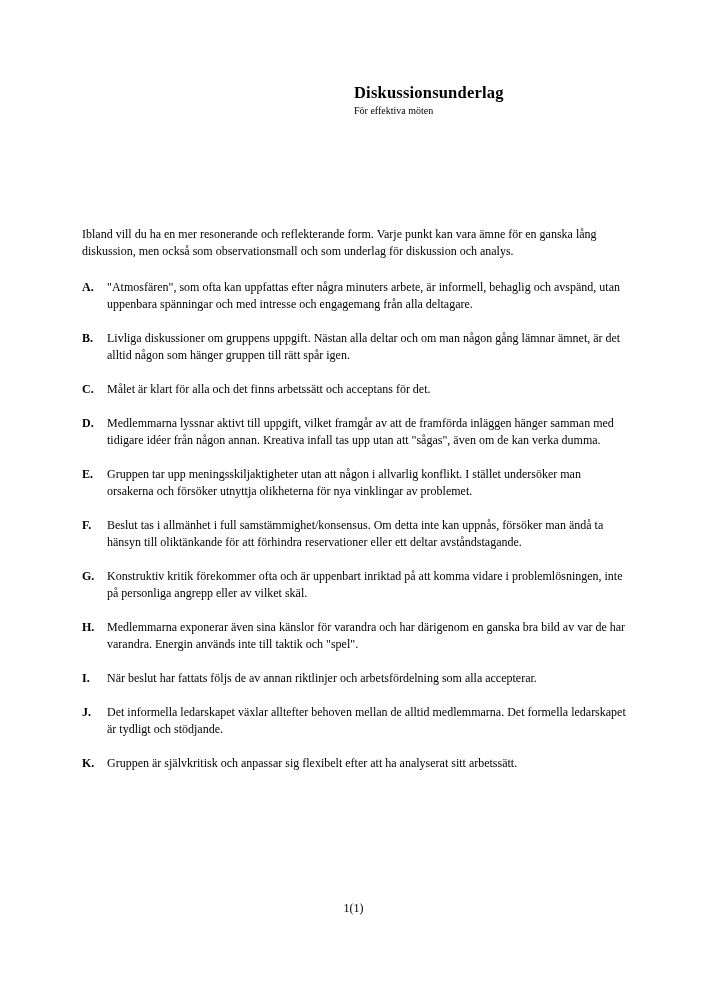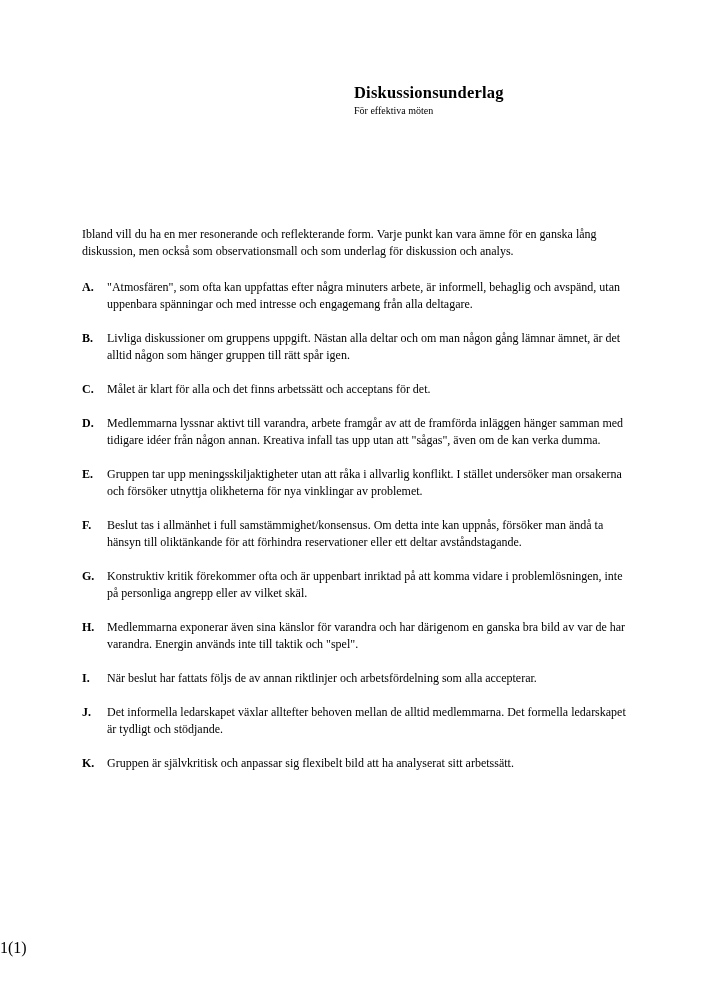--- a/index.html
+++ b/index.html
@@ -53,24 +53,24 @@
   .item .letter {
     flex: 0 0 25px;
     font-weight: bold;
   }
   .item .text {
     flex: 1 1 auto;
   }
   .footer {
     position: absolute;
     left: 0;
-    top: 939px;
+    top: 901px;
     width: 707px;
-    text-align: left;
-    font-size: 16px;
+    text-align: center;
+    font-size: 12px;
   }
 </style>
 </head>
 <body>
 
 <div class="page">
 
   <div class="title-block">
     <h1 class="doc-title">Diskussionsunderlag</h1>
     <div class="doc-subtitle">För effektiva möten</div>
@@ -89,26 +89,26 @@
       <span class="text">Livliga diskussioner om gruppens uppgift. Nästan alla deltar och om man någon gång lämnar ämnet, är det alltid någon som hänger gruppen till rätt spår igen.</span>
     </div>
 
     <div class="item">
       <span class="letter">C.</span>
       <span class="text">Målet är klart för alla och det finns arbetssätt och acceptans för det.</span>
     </div>
 
     <div class="item">
       <span class="letter">D.</span>
-      <span class="text">Medlemmarna lyssnar aktivt till varandra, arbete framgår av att de framförda inläggen hänger samman med tidigare idéer från någon annan. Kreativa infall tas upp utan att "sågas", även om de kan verka dumma.</span>
+      <span class="text">Medlemmarna lyssnar aktivt till uppgift, vilket framgår av att de framförda inläggen hänger samman med tidigare idéer från någon annan. Kreativa infall tas upp utan att "sågas", även om de kan verka dumma.</span>
     </div>
 
     <div class="item">
       <span class="letter">E.</span>
-      <span class="text">Gruppen tar upp meningsskiljaktigheter utan att råka i allvarlig konflikt. I stället undersöker man orsakerna och försöker utnyttja olikheterna för nya vinklingar av problemet.</span>
+      <span class="text">Gruppen tar upp meningsskiljaktigheter utan att någon i allvarlig konflikt. I stället undersöker man orsakerna och försöker utnyttja olikheterna för nya vinklingar av problemet.</span>
     </div>
 
     <div class="item">
       <span class="letter">F.</span>
       <span class="text">Beslut tas i allmänhet i full samstämmighet/konsensus. Om detta inte kan uppnås, försöker man ändå ta hänsyn till oliktänkande för att förhindra reservationer eller ett deltar avståndstagande.</span>
     </div>
 
     <div class="item">
       <span class="letter">G.</span>
       <span class="text">Konstruktiv kritik förekommer ofta och är uppenbart inriktad på att komma vidare i problemlösningen, inte på personliga angrepp eller av vilket skäl.</span>
@@ -124,19 +124,19 @@
       <span class="text">När beslut har fattats följs de av annan riktlinjer och arbetsfördelning som alla accepterar.</span>
     </div>
 
     <div class="item">
       <span class="letter">J.</span>
       <span class="text">Det informella ledarskapet växlar alltefter behoven mellan de alltid medlemmarna. Det formella ledarskapet är tydligt och stödjande.</span>
     </div>
 
     <div class="item">
       <span class="letter">K.</span>
-      <span class="text">Gruppen är självkritisk och anpassar sig flexibelt bild att ha analyserat sitt arbetssätt.</span>
+      <span class="text">Gruppen är självkritisk och anpassar sig flexibelt efter att ha analyserat sitt arbetssätt.</span>
     </div>
   </div>
 
   <div class="footer">1(1)</div>
 
 </div>
 
 </body></html>

